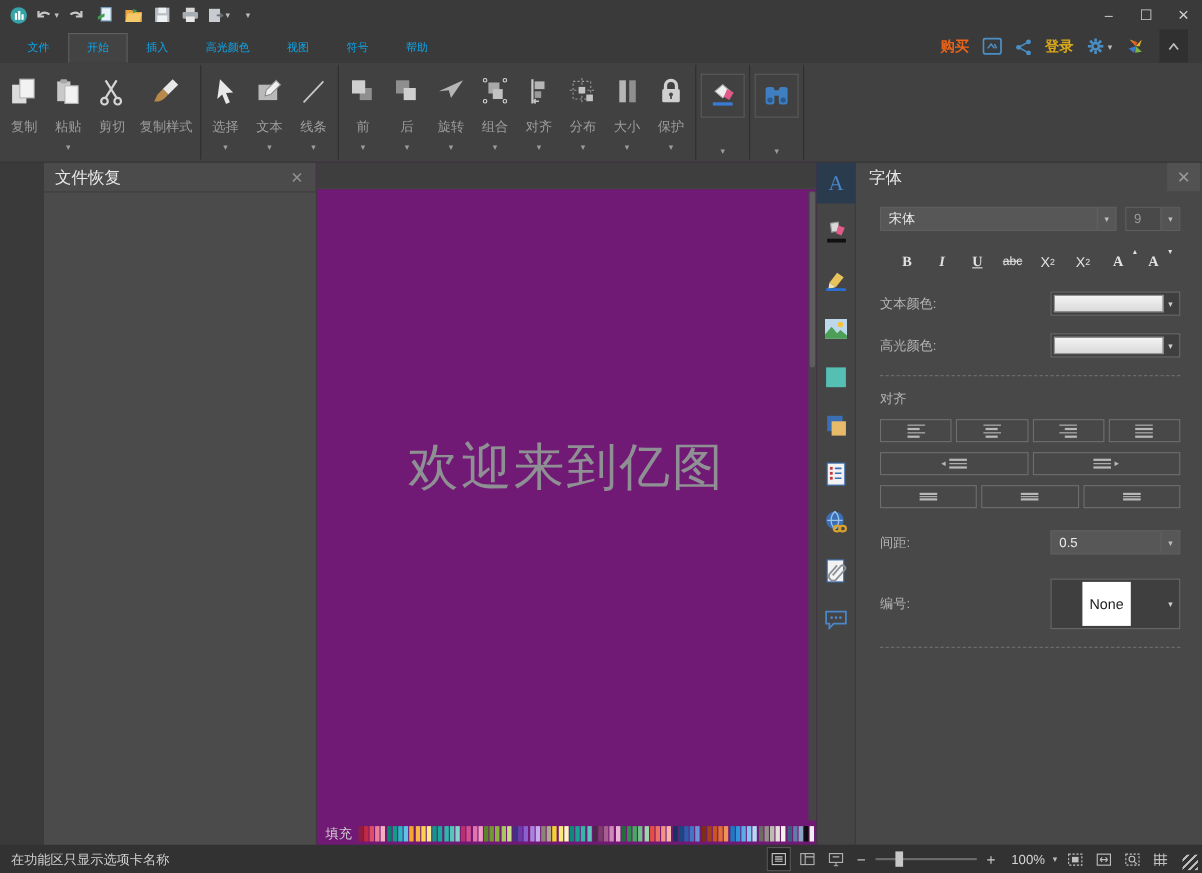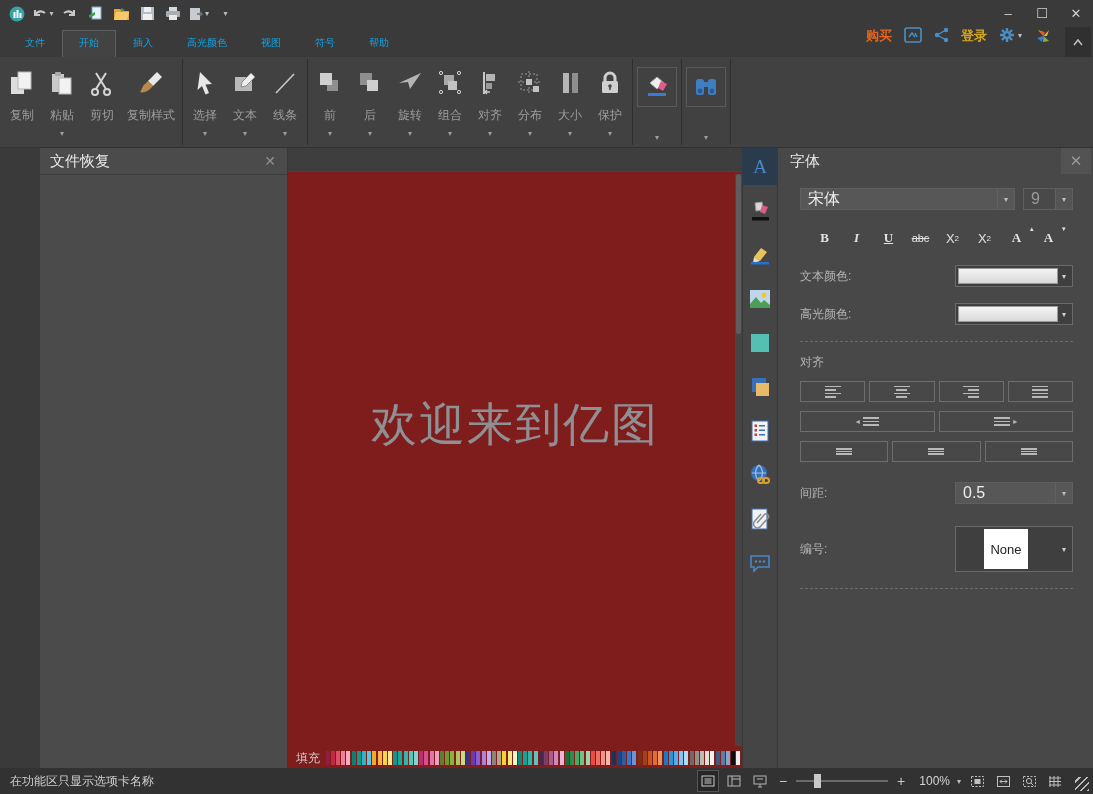--- a/index.html
+++ b/index.html
@@ -19,21 +19,21 @@
   .win-ctrls { margin-left:auto; display:flex; height:27px; }
   .win-btn { width:34px; height:27px; display:flex; align-items:center; justify-content:center;
     color:#d0d0d0; font-size:13px; }
 
   
   .tabbar { position:absolute; top:27px; left:0; right:0; height:30px; background:#3a3a3a;
     display:flex; align-items:flex-end; }
   .tabs { display:flex; align-items:flex-end; padding-left:8px; height:30px; }
   .tab { padding:6px 17px 7px; font-size:10px; color:#0ea5e9; }
   .tab.active { background:#434343; border:1px solid #5f5f5f; border-bottom:none; padding:5px 16px 7px; }
-  .tabbar-right { margin-left:auto; display:flex; align-items:flex-start; gap:12px; padding-right:2px; height:30px; }
+  .tabbar-right { margin-left:auto; display:flex; align-items:center; gap:12px; padding-right:13px; height:30px; }
   .buy-link { color:#e8641a; font-size:13px; font-weight:bold; }
   .login-link { color:#d8a81c; font-size:13px; font-weight:bold; }
   .tr-icon { display:flex; align-items:center; }
   .collapse-btn { width:26px; height:30px; background:#303030; display:flex; align-items:center;
     justify-content:center; color:#bdbdbd; font-size:10px; }
 
   
   .ribbon { position:absolute; top:57px; left:0; right:0; height:91px; background:#414141;
     display:flex; border-bottom:1px solid #333; }
   .rgroup { display:flex; align-items:flex-start; padding:4px 2px 0 2px; }
@@ -54,21 +54,21 @@
   .left-panel { width:248px; background:#4b4b4b; border-right:1px solid #383838; display:flex; flex-direction:column; }
   .panel-header { height:26px; display:flex; align-items:center; padding:0 6px 0 10px; }
   .panel-title { font-size:15px; color:#e8e8e8; }
   .panel-close { margin-left:auto; width:22px; height:20px; display:flex; align-items:center;
     justify-content:center; color:#909090; font-size:14px; }
   .lp-body { padding:2px 10px 6px; font-size:12px; color:#dcdcdc; line-height:1.55; }
   .lp-list-label { padding:14px 10px 8px; font-size:12px; color:#dcdcdc; }
   .lp-list { flex:1; border-top:1px solid #3e3e3e; background:#4b4b4b; }
 
   
-  .canvas-wrap { flex:1; position:relative; background:#7f1d1d; display:flex; flex-direction:column; }
+  .canvas-wrap { flex:1; position:relative; background:#701a75; display:flex; flex-direction:column; }
   .canvas-topstrip { height:24px; background:#3e3e3e; border-bottom:1px solid #444; }
   .canvas-body { flex:1; position:relative; }
   .welcome { position:absolute; top:44%; left:50%; transform:translate(-50%,-50%);
     font-size:46px; color:#8f9094; letter-spacing:2px; white-space:nowrap; }
   .canvas-scrollbar { position:absolute; top:26px; right:0; bottom:22px; width:7px; background:#454545; }
   .canvas-scroll-thumb { position:absolute; top:0; left:1px; width:5px; height:160px; background:#5e5e5e; border-radius:3px; }
   .fill-bar { height:20px; display:flex; align-items:center; padding-left:8px; gap:6px; }
   .fill-label { font-size:12px; color:#cfcfcf; }
   .swatches { display:flex; align-items:center; gap:2px; height:14px; }
   .swgroup { display:flex; gap:1px; }
@@ -82,21 +82,21 @@
   .strip-gap { height:7px; }
 
   
   .right-panel { width:315px; background:#484848; position:relative; display:flex; flex-direction:column; }
   .rp-header { height:26px; display:flex; align-items:center; padding:0 2px 0 12px; }
   .rp-close { margin-left:auto; width:30px; height:26px; background:#525252; display:flex;
     align-items:center; justify-content:center; color:#9a9a9a; font-size:15px; }
   .rp-body { padding:10px 20px 0 22px; }
   .font-row { display:flex; gap:8px; margin-top:4px; }
   .dd { display:flex; height:22px; border:1px solid #5f5f5f; background:#575757; }
-  .dd .dd-text { flex:1; font-size:16px; color:#ececec; display:flex; align-items:center; padding-left:7px; }
+  .dd .dd-text { flex:1; font-size:12px; color:#ececec; display:flex; align-items:center; padding-left:7px; }
   .dd .dd-arrow { width:17px; display:flex; align-items:center; justify-content:center;
     font-size:8px; color:#bdbdbd; border-left:1px solid #616161; background:#575757; }
   .dd.dim { background:#494949; }
   .dd.dim .dd-text { color:#9a9a9a; }
   .dd.dim .dd-arrow { background:#545454; }
   .font-name-dd { width:215px; }
   .font-size-dd { width:50px; }
   .fmt-row { display:flex; justify-content:center; gap:6px; margin-top:17px; }
   .fmt-btn { min-width:26px; height:22px; display:flex; align-items:center; justify-content:center;
     color:#e2e2e2; font-size:13px; padding:0 3px; }

